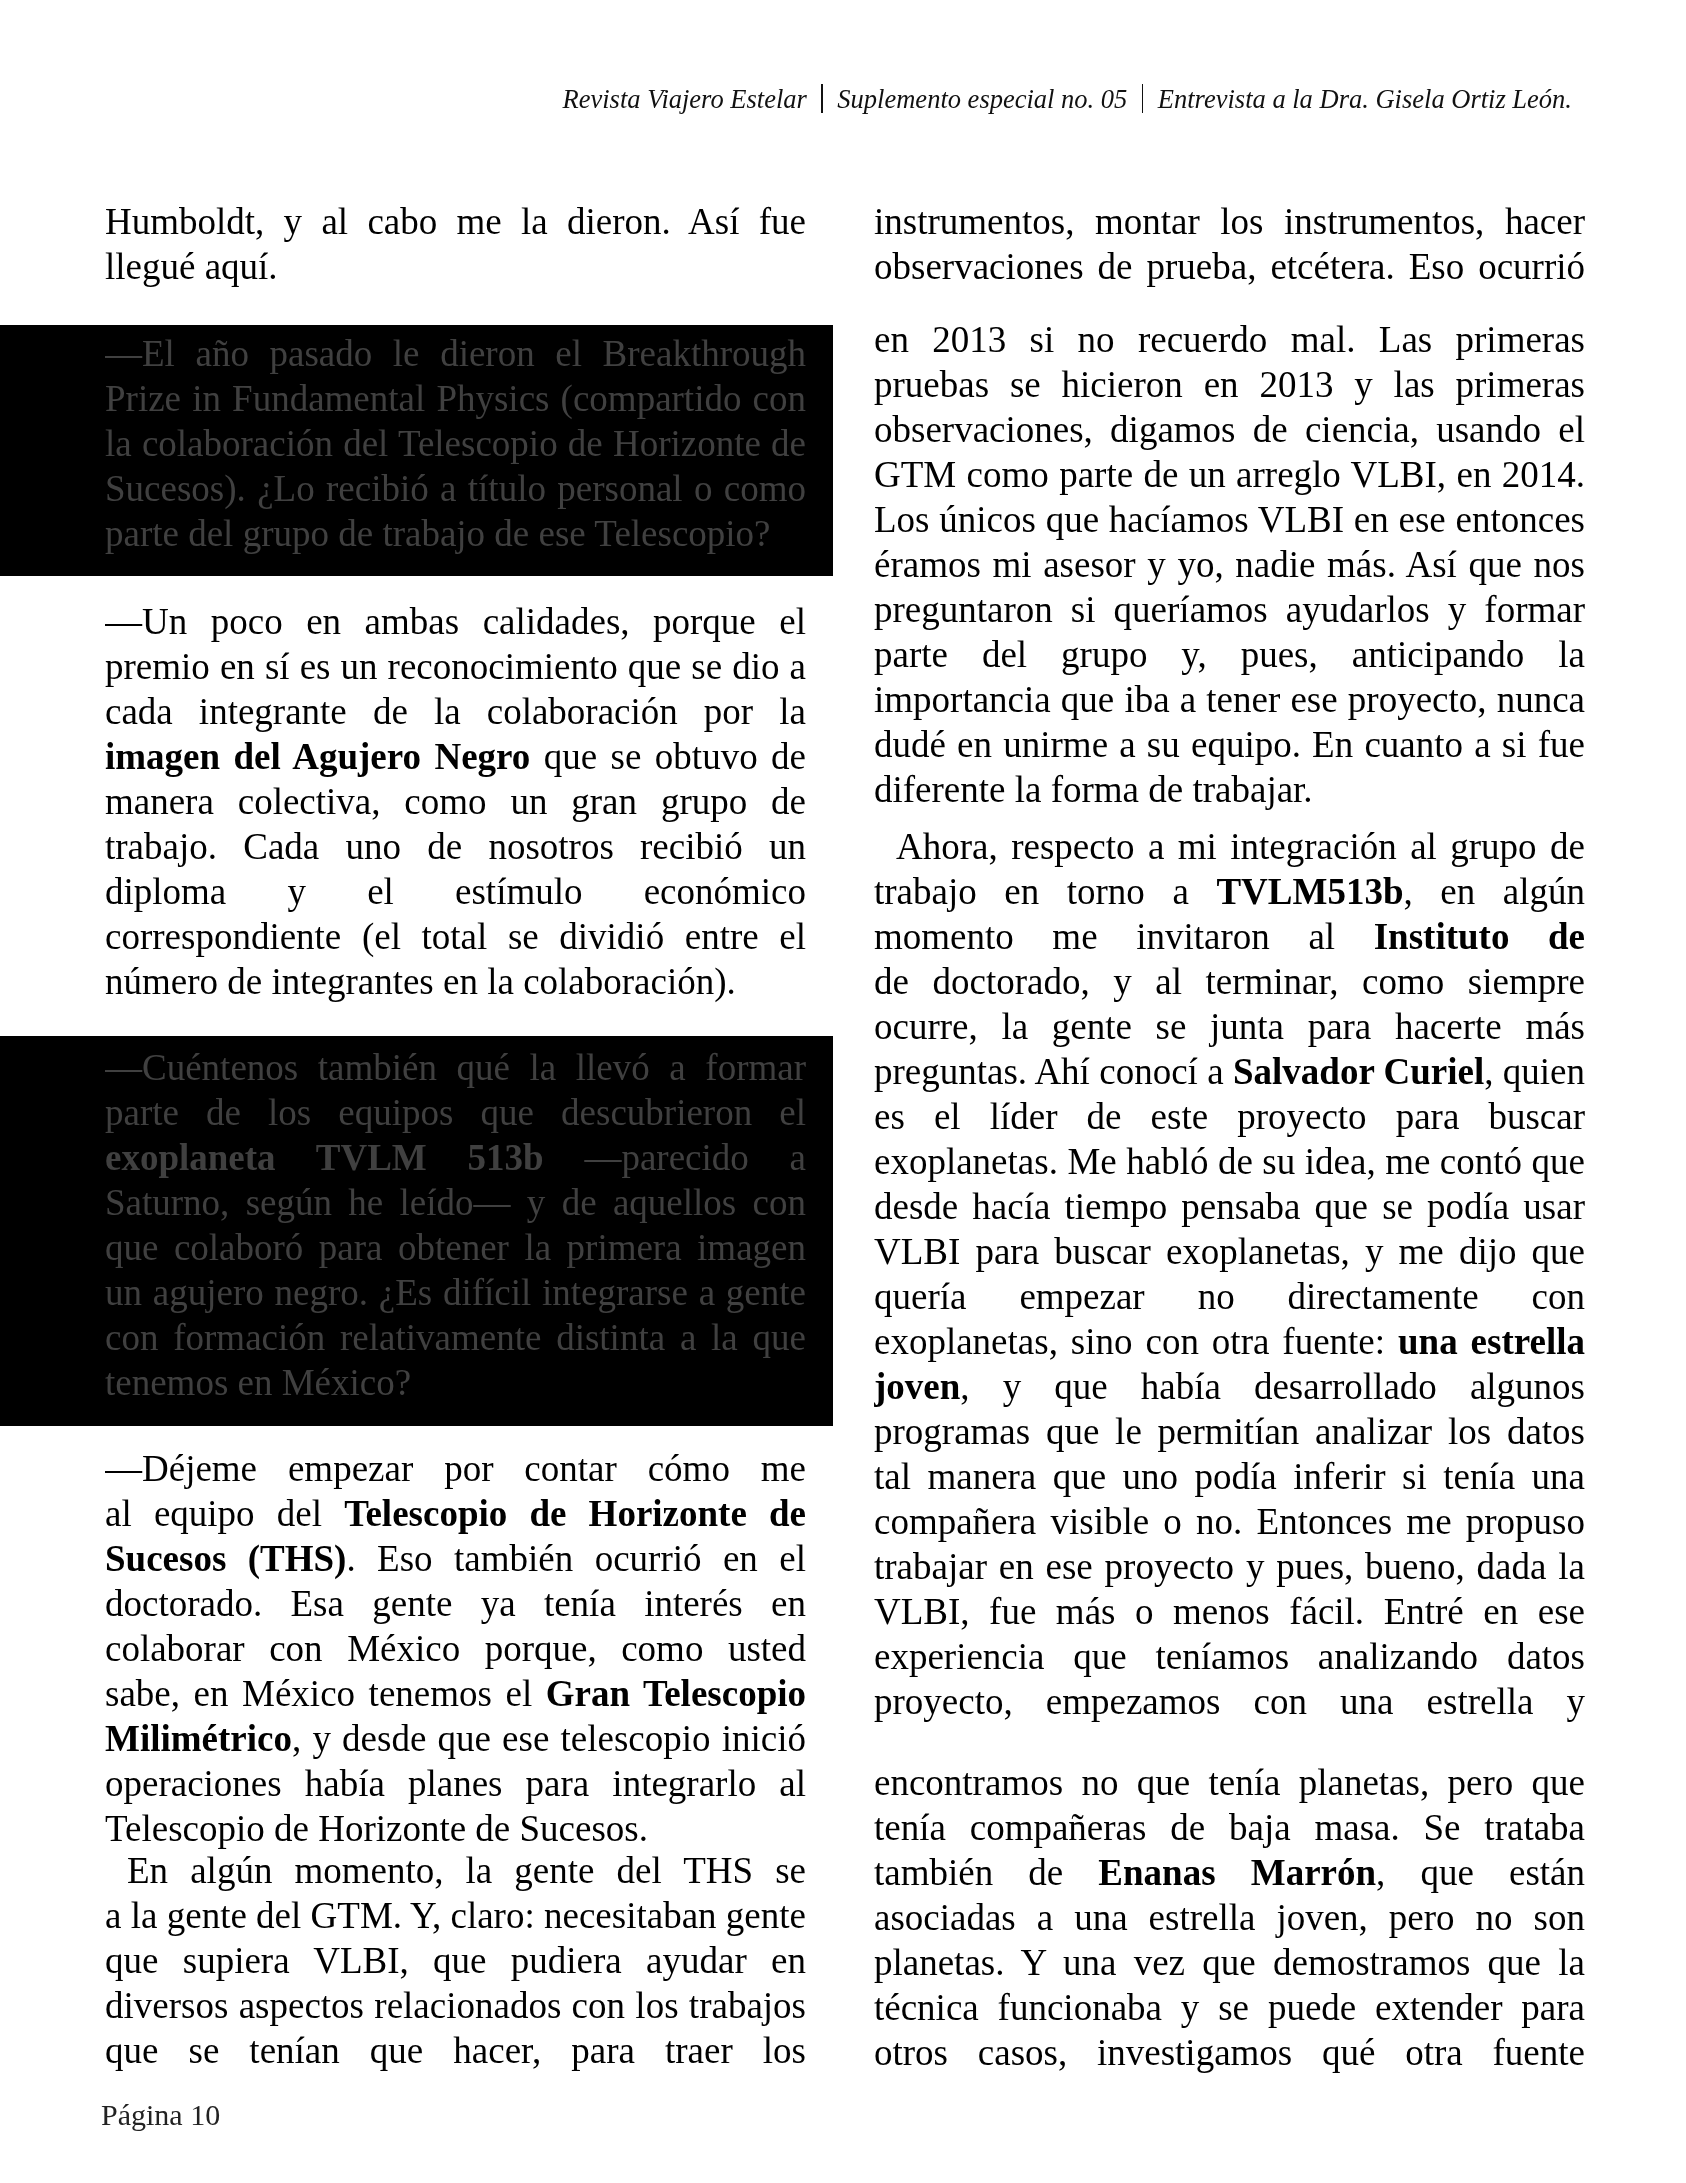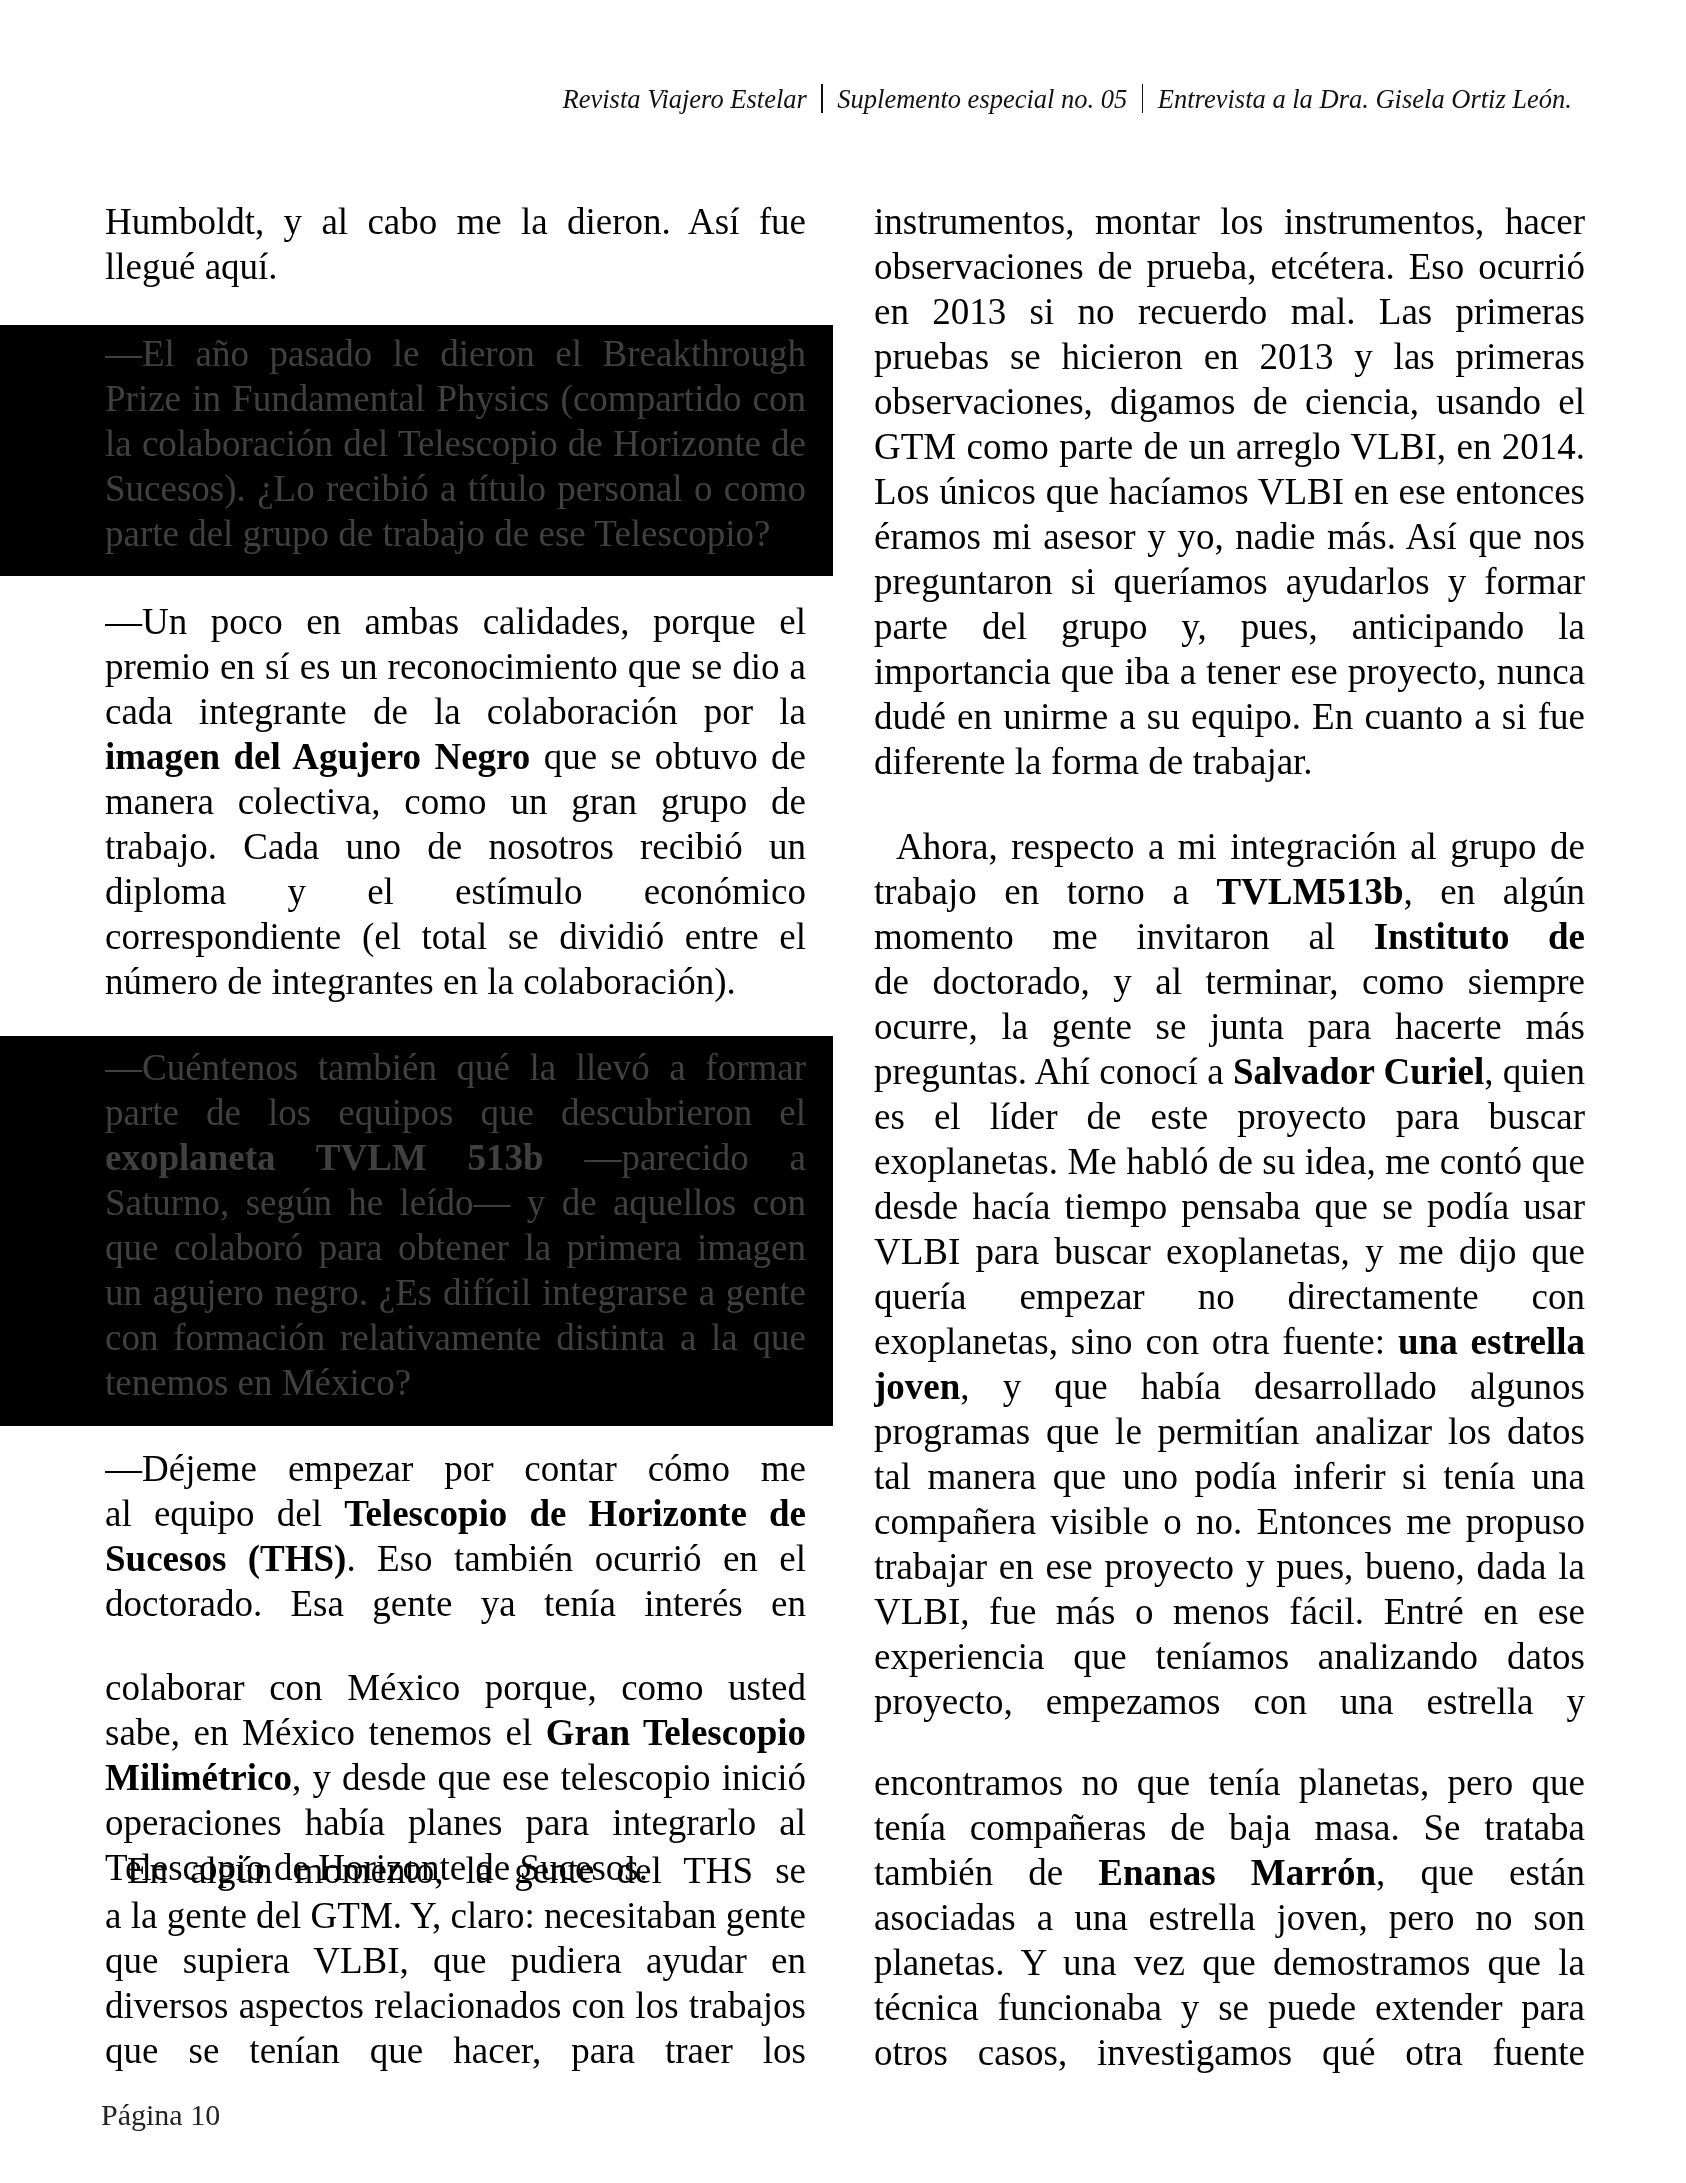--- a/index.html
+++ b/index.html
@@ -61,38 +61,38 @@
     <span class="line" style="white-space: normal; overflow: hidden;"><span>que colaboró para obtener la primera imagen de</span></span>
     <span class="line" style="white-space: normal; overflow: hidden;"><span>un agujero negro. ¿Es difícil integrarse a gente</span></span>
     <span class="line" style="white-space: normal; overflow: hidden;"><span>con formación relativamente distinta a la que</span></span>
     <span class="line last"><span>tenemos en México?</span></span>
   </div>
 <div class="col left" style="top:1446px;">
     <span class="line" style="white-space: normal; overflow: hidden;"><span>—Déjeme empezar por contar cómo me integré</span></span>
     <span class="line" style="white-space: normal; overflow: hidden;"><span>al equipo del </span><b>Telescopio de Horizonte de</b></span>
     <span class="line" style="white-space: normal; overflow: hidden;"><b>Sucesos (THS)</b><span>. Eso también ocurrió en el</span></span>
     <span class="line" style="white-space: normal; overflow: hidden;"><span>doctorado. Esa gente ya tenía interés en</span></span>
-    <span class="line" style="white-space: normal; overflow: hidden; margin-top: 39px;"><span>colaborar con México porque, como usted</span></span>
+    <span class="line" style="white-space: normal; overflow: hidden;"><span>colaborar con México porque, como usted</span></span>
     <span class="line" style="white-space: normal; overflow: hidden;"><span>sabe, en México tenemos el </span><b>Gran Telescopio</b></span>
     <span class="line" style="white-space: normal; overflow: hidden;"><b>Milimétrico</b><span>, y desde que ese telescopio inició</span></span>
     <span class="line" style="white-space: normal; overflow: hidden;"><span>operaciones había planes para integrarlo al</span></span>
     <span class="line last"><span>Telescopio de Horizonte de Sucesos.</span></span>
   </div>
 <div class="col left" style="top:1848px;">
     <span class="line indent" style="white-space: normal; overflow: hidden;"><span>En algún momento, la gente del THS se acerca</span></span>
     <span class="line" style="white-space: normal; overflow: hidden;"><span>a la gente del GTM. Y, claro: necesitaban gente</span></span>
     <span class="line" style="white-space: normal; overflow: hidden;"><span>que supiera VLBI, que pudiera ayudar en</span></span>
     <span class="line" style="white-space: normal; overflow: hidden;"><span>diversos aspectos relacionados con los trabajos</span></span>
     <span class="line" style="white-space: normal; overflow: hidden;"><span>que se tenían que hacer, para traer los</span></span>
   </div>
 
 <div class="col right" style="top:199px;">
     <span class="line" style="white-space: normal; overflow: hidden;"><span>instrumentos, montar los instrumentos, hacer</span></span>
     <span class="line" style="white-space: normal; overflow: hidden;"><span>observaciones de prueba, etcétera. Eso ocurrió</span></span>
-    <span class="line" style="white-space: normal; overflow: hidden;"><span>en 2013 si no recuerdo mal. Las primeras</span></span>
+    <span class="line" style="white-space: normal; overflow: hidden; margin-top: 28px;"><span>en 2013 si no recuerdo mal. Las primeras</span></span>
     <span class="line" style="white-space: normal; overflow: hidden;"><span>pruebas se hicieron en 2013 y las primeras</span></span>
     <span class="line" style="white-space: normal; overflow: hidden;"><span>observaciones, digamos de ciencia, usando el</span></span>
     <span class="line" style="white-space: normal; overflow: hidden;"><span>GTM como parte de un arreglo VLBI, en 2014.</span></span>
     <span class="line" style="white-space: normal; overflow: hidden;"><span>Los únicos que hacíamos VLBI en ese entonces</span></span>
     <span class="line" style="white-space: normal; overflow: hidden;"><span>éramos mi asesor y yo, nadie más. Así que nos</span></span>
     <span class="line" style="white-space: normal; overflow: hidden;"><span>preguntaron si queríamos ayudarlos y formar</span></span>
     <span class="line" style="white-space: normal; overflow: hidden;"><span>parte del grupo y, pues, anticipando la</span></span>
     <span class="line" style="white-space: normal; overflow: hidden;"><span>importancia que iba a tener ese proyecto, nunca</span></span>
     <span class="line" style="white-space: normal; overflow: hidden;"><span>dudé en unirme a su equipo. En cuanto a si fue</span></span>
     <span class="line last"><span>diferente la forma de trabajar.</span></span>

